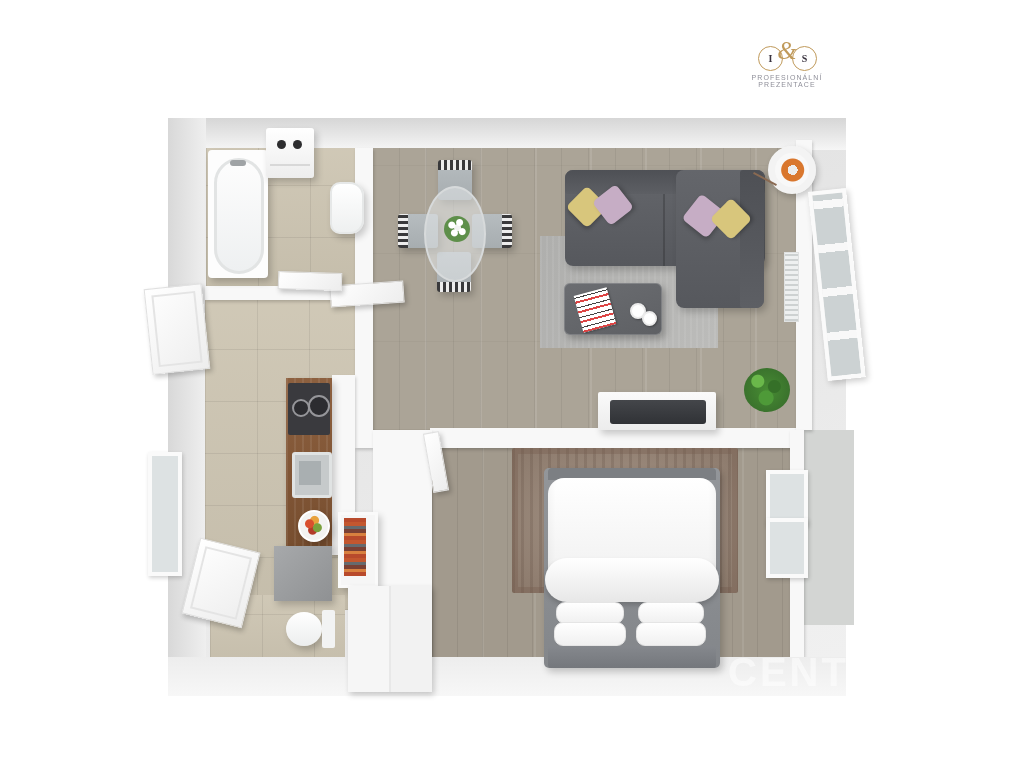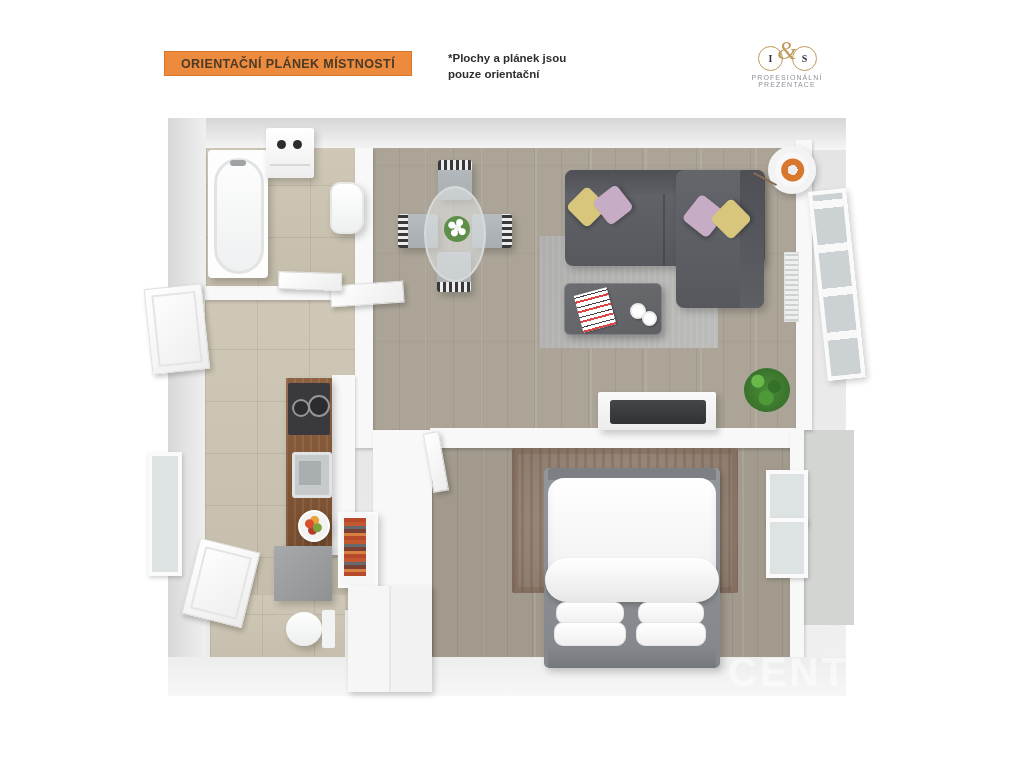--- a/index.html
+++ b/index.html
@@ -131,27 +131,20 @@
   .wardrobe{background:linear-gradient(90deg,#f6f6f6 0 49%,#e8e8e8 49% 51%,#f2f2f2 51%);
             box-shadow:2px 3px 6px rgba(0,0,0,.2);}
   .wm{font-weight:bold;font-size:40px;letter-spacing:3px;color:var(--watermark);opacity:.55;
       font-family:"Liberation Sans",sans-serif;}
 </style>
 </head>
 <body>
 
 <div class="page">
 
-  <div class="abs banner">
-    <span>ORIENTAČNÍ PLÁNEK MÍSTNOSTÍ</span>
-  </div>
-  <div class="abs note">
-    <div>*Plochy  a plánek jsou</div>
-    <div>pouze orientační</div>
-  </div>
   <div class="abs logo">
     <div class="mono">
       <span class="c c1">I</span>
       <span class="amp">&amp;</span>
       <span class="c c2">S</span>
     </div>
     <div class="ltag">PROFESIONÁLNÍ PREZENTACE</div>
   </div>
 
   <div class="abs scene">

